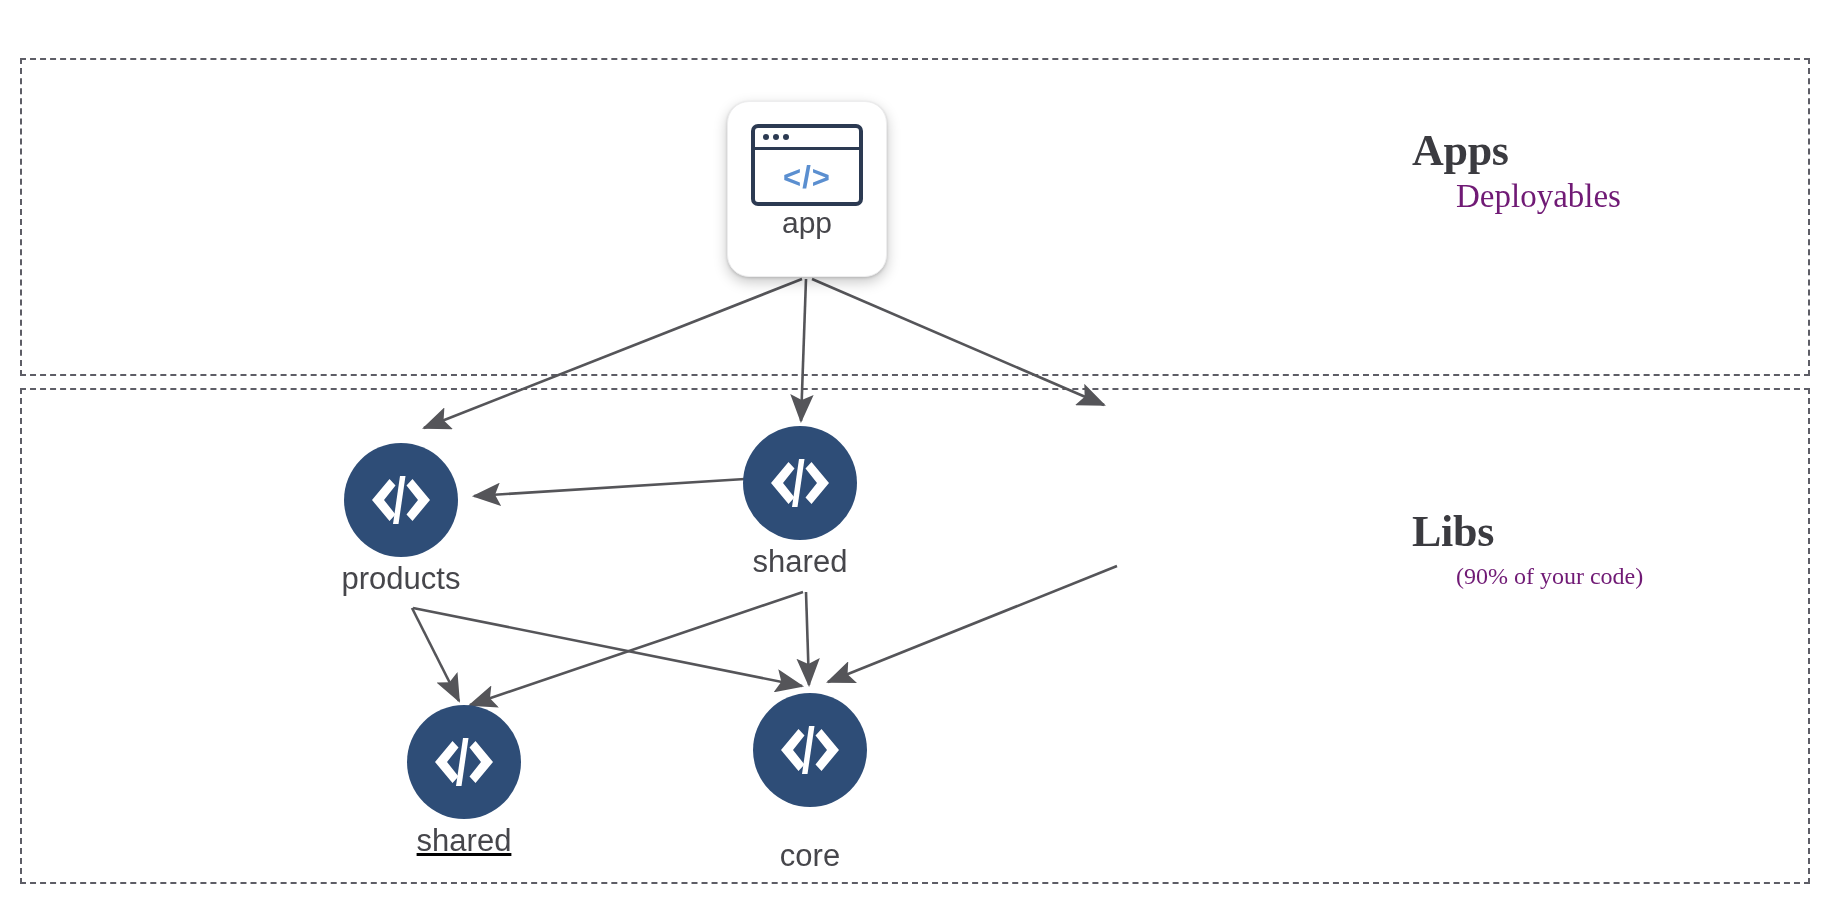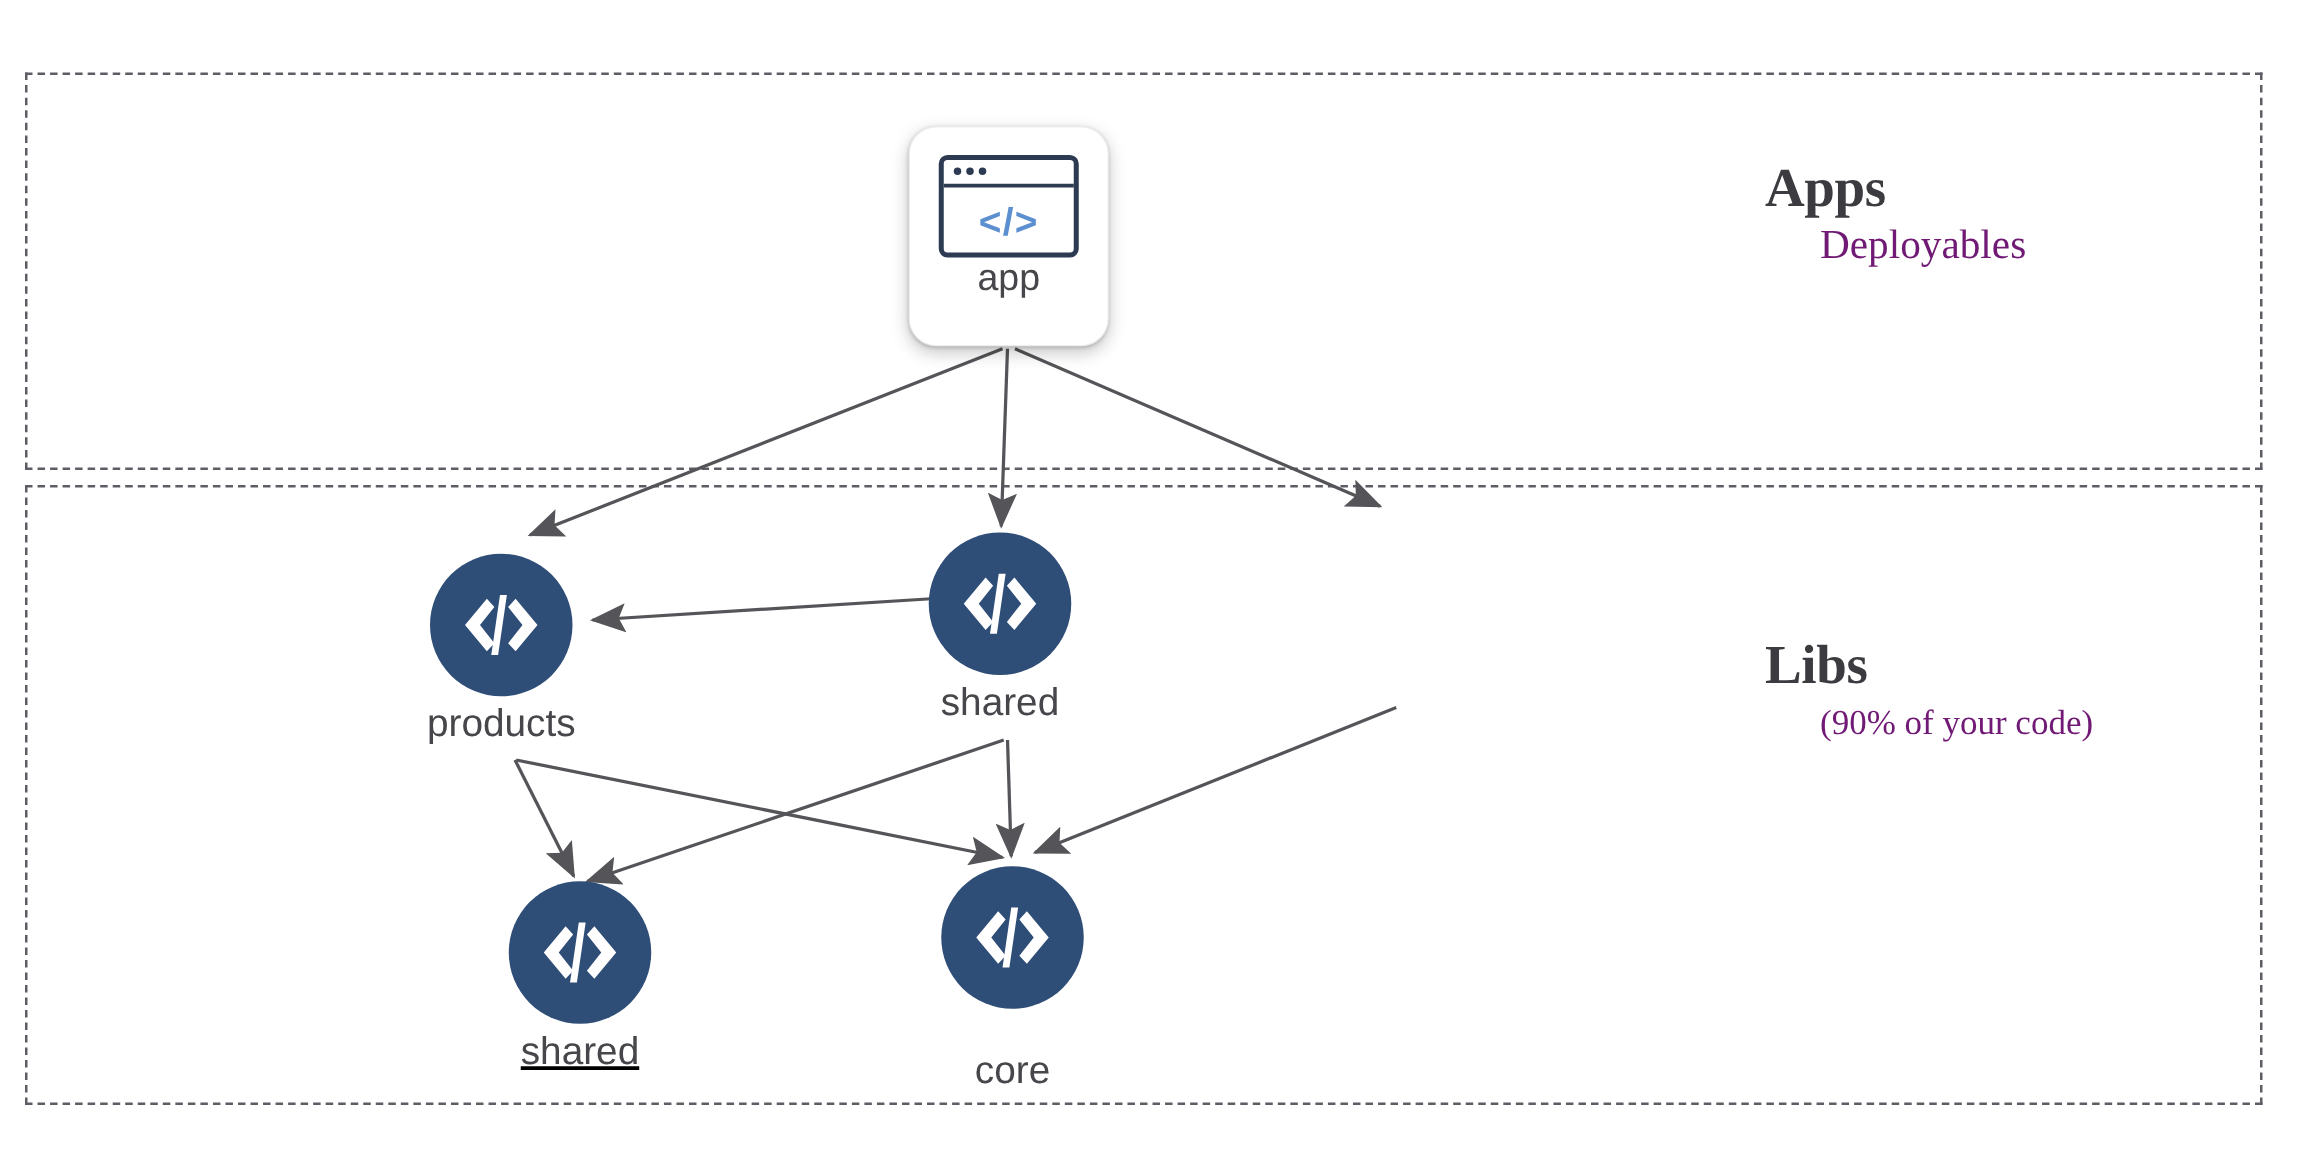--- a/index.html
+++ b/index.html
@@ -62,21 +62,21 @@
   }
   .zone-sub {
     font-size: 33px;
     font-weight: normal;
     line-height: 1.2;
     margin-top: 3px;
     color: #701a75;
     margin-left: 44px;
   }
   .zone-sub.small {
-    font-size: 28px;
+    font-size: 24px;
     margin-top: 7px;
   }
   #caption-apps { left: 1412px; top: 128px; }
   #caption-libs { left: 1412px; top: 509px; }
 
   
   .app-card {
     position: absolute;
     box-sizing: border-box;
     background: #ffffff;

